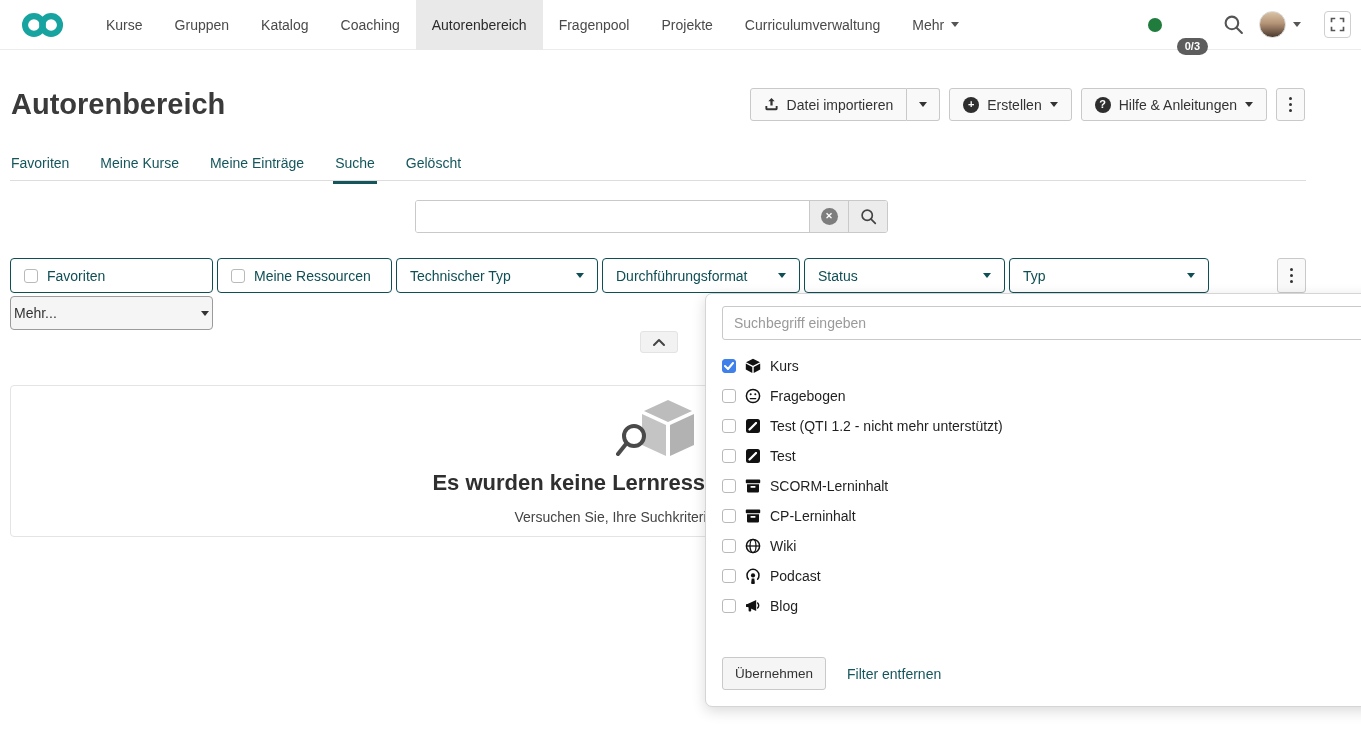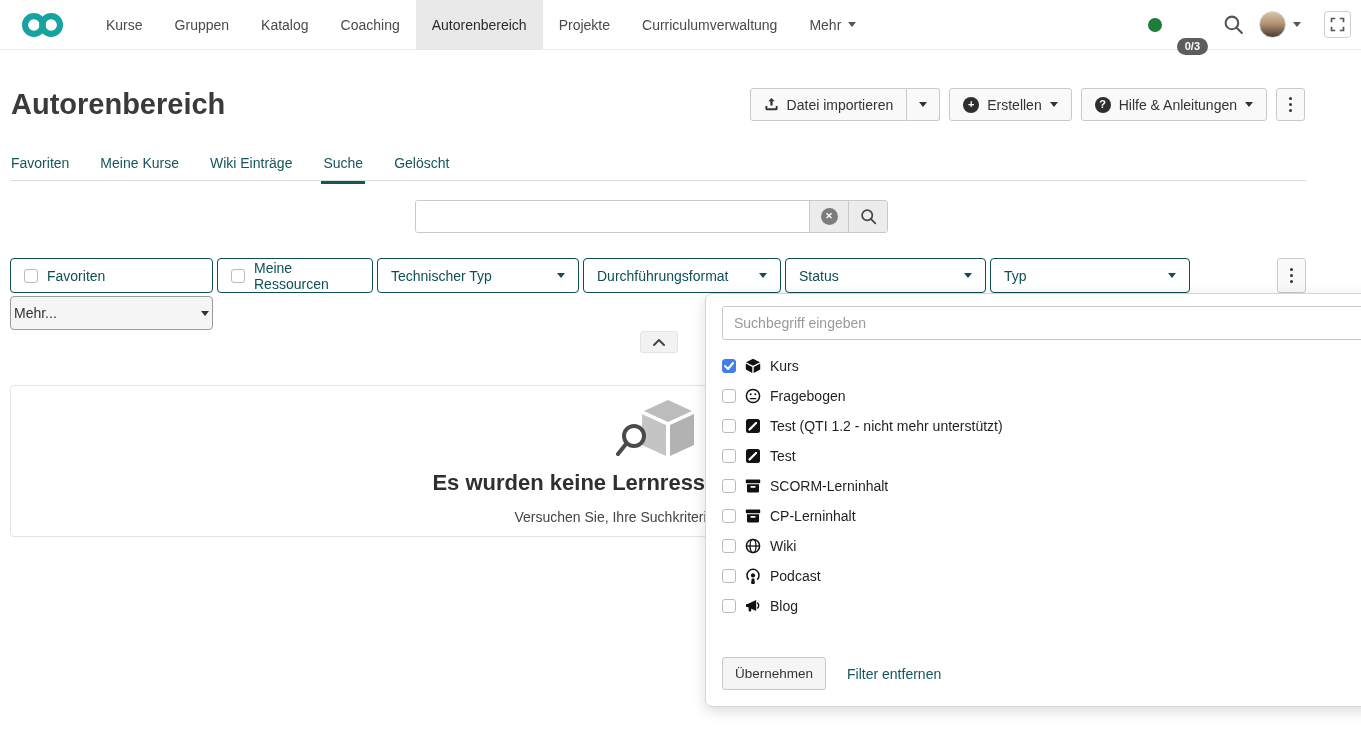--- a/index.html
+++ b/index.html
@@ -43,21 +43,21 @@
   .big-search input { flex:1; border:none; outline:none; font-size:14px; padding:0 10px; font-family:inherit; color:#333; }
   .addon { width:39px; background:#ececec; display:flex; align-items:center; justify-content:center; cursor:pointer; }
   .addon + .addon { border-left:1px solid #c9c9c9; }
   .addon:first-of-type { border-left:1px solid #c9c9c9; }
   .clear-circle { width:17px; height:17px; border-radius:50%; background:#7d7d7d; color:#fff; font-size:9px; font-weight:bold; display:flex; align-items:center; justify-content:center; line-height:1; }
 
   
   .filter-row { position:absolute; top:258px; left:10px; display:flex; gap:4px; }
   .fbtn { height:35px; background:#fff; border:1px solid #0e4f55; border-radius:4px; color:#0e4f55; font-size:14px; display:flex; align-items:center; padding:0 13px; cursor:pointer; }
   .fbtn .caret { border-top-color:#0e4f55; margin-left:auto; }
-  .fbtn.w1{width:203px}.fbtn.w2{width:156px}.fbtn.w3{width:202px}.fbtn.w4{width:198px}.fbtn.w5{width:201px}.fbtn.w6{width:200px}
+  .fbtn.w1{width:203px}.fbtn.w2{width:175px}.fbtn.w3{width:202px}.fbtn.w4{width:198px}.fbtn.w5{width:201px}.fbtn.w6{width:200px}
   .cb { width:14px; height:14px; border:1px solid #b9b9b9; border-radius:3px; background:#fff; flex:0 0 auto; }
   .fbtn .cb { margin-right:9px; }
   .filter-kebab { position:absolute; top:258px; left:1277px; }
   .more-btn { position:absolute; top:296px; left:10px; width:203px; height:34px; background:#f5f5f5; border:1px solid #9b9b9b; border-radius:4px; color:#333; font-size:14px; display:flex; align-items:center; padding:0 3px; cursor:pointer; }
   .more-btn .caret { margin-left:auto; border-top-color:#333; }
 
   .collapse-btn { position:absolute; top:331px; left:640px; width:38px; height:22px; background:#f2f2f2; border:1px solid #e3e3e3; border-radius:3px; display:flex; align-items:center; justify-content:center; cursor:pointer; }
 
   
   .empty-card { position:absolute; top:385px; left:10px; width:1296px; height:152px; border:1px solid #e4e4e4; border-radius:4px; background:#fff; display:flex; flex-direction:column; align-items:center; justify-content:center; text-align:center; }
@@ -101,20 +101,23 @@
     <li class="nav-item">
         <span>Katalog</span>
       </li>
     <li class="nav-item">
         <span>Coaching</span>
       </li>
     <li class="nav-item active">
         <span>Autorenbereich</span>
       </li>
     <li class="nav-item">
+        <span>Fragenpool</span>
+      </li>
+    <li class="nav-item">
         <span>Projekte</span>
       </li>
     <li class="nav-item">
         <span>Curriculumverwaltung</span>
       </li>
     <li class="nav-item">
         <span>Mehr</span>
         <span class="caret"></span>
       </li>
   </ul>
@@ -166,21 +169,21 @@
         <i></i>
         <i></i>
         <i></i>
       </div>
   </div>
 </div>
 
 <div class="tabs">
   <span class="tab">Favoriten</span>
   <span class="tab">Meine Kurse</span>
-  <span class="tab">Wiki Einträge</span>
+  <span class="tab">Meine Einträge</span>
   <span class="tab active">Suche</span>
   <span class="tab">Gelöscht</span>
 </div>
 <div class="tabs-sep"></div>
 
 <div class="big-search">
   <input type="text" value="" style="">
   <span class="addon">
       <span class="clear-circle">✕</span>
     </span>

